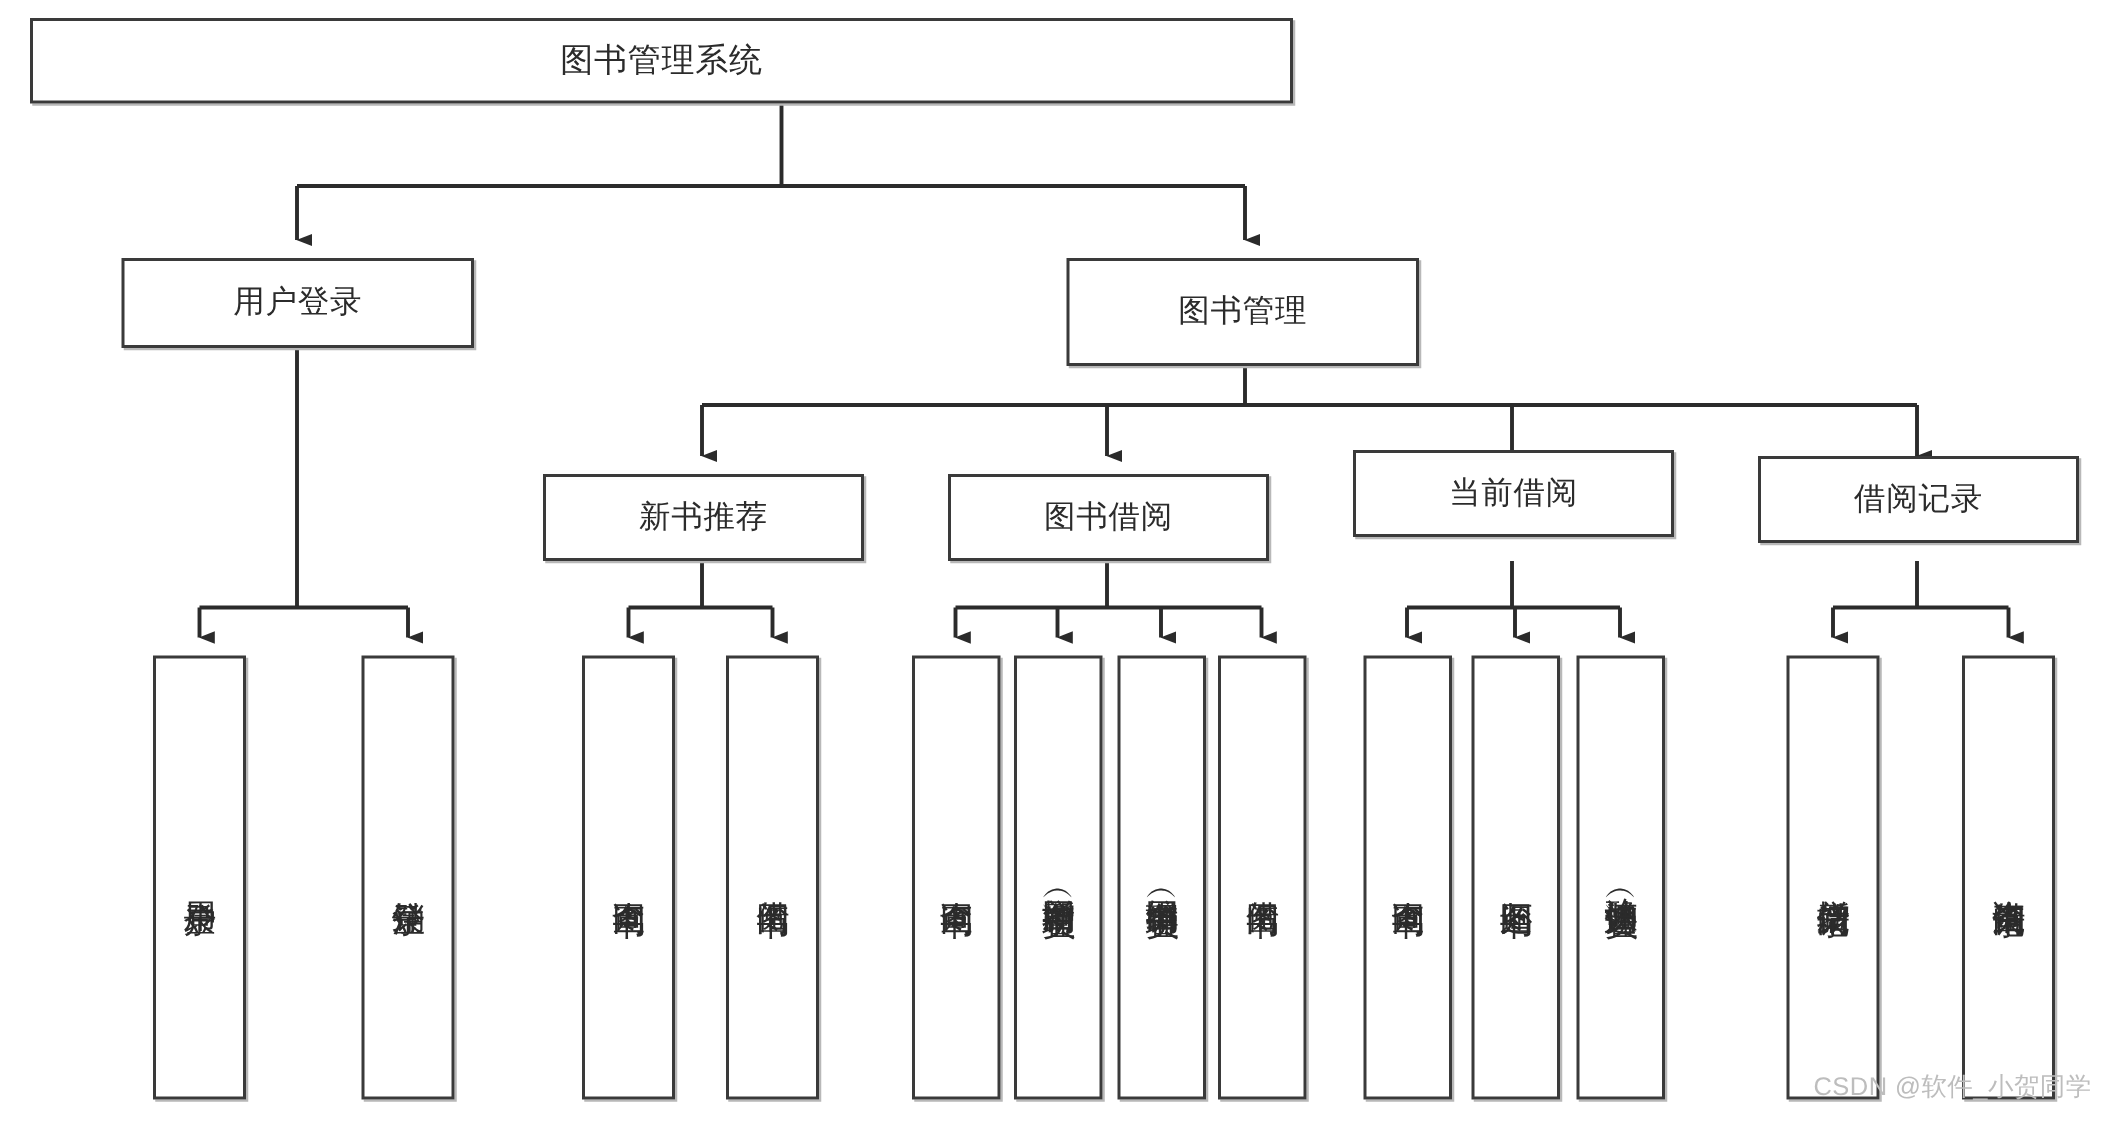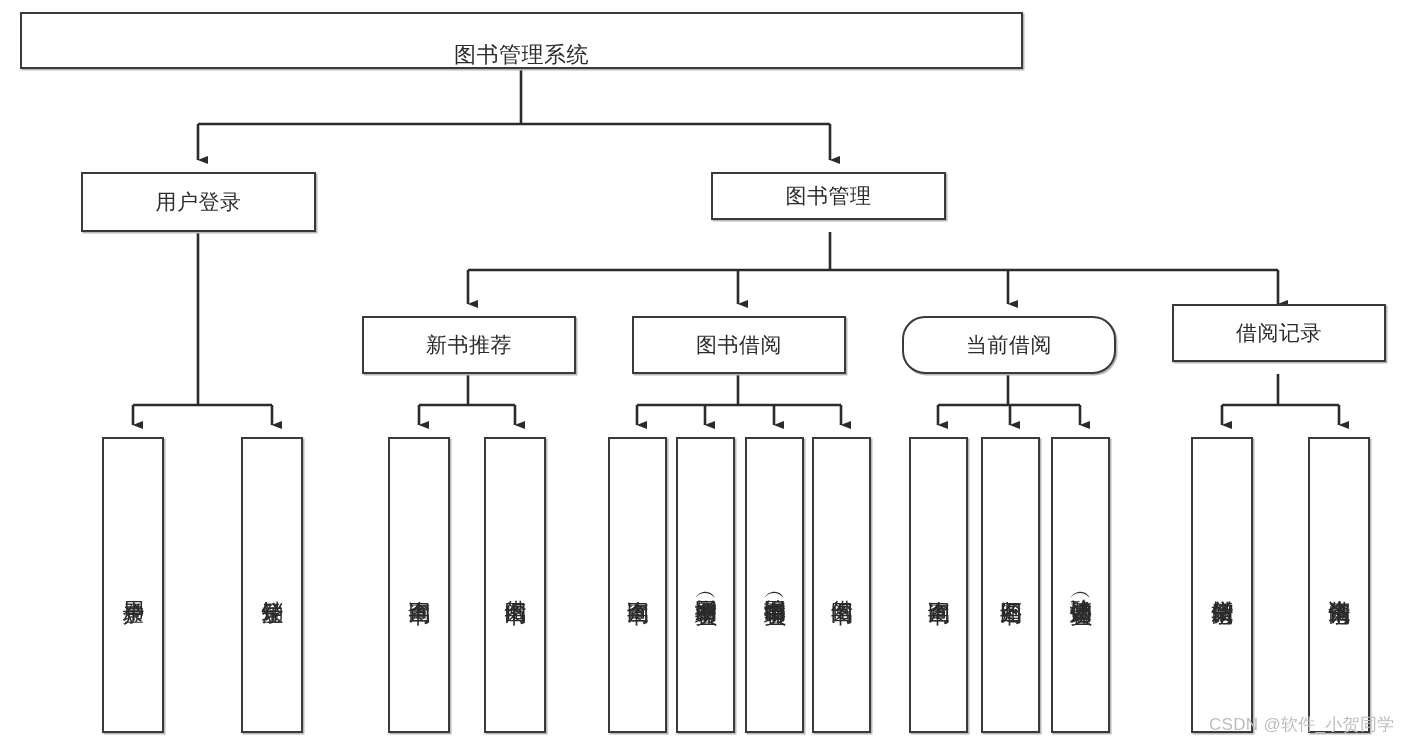--- a/index.html
+++ b/index.html
@@ -131,41 +131,41 @@
     </g>
 
     <g stroke="#2b2b2b" stroke-width="2.6" fill="none">
       <path d="M1278,374 L1278,405"></path>
       <path d="M1222,405 L1339,405"></path>
       <path d="M1222,405 L1222,425" marker-end="url(#arrowhead)"></path>
       <path d="M1339,405 L1339,425" marker-end="url(#arrowhead)"></path>
     </g>
   </svg>
 
-  <div class="node root" id="node-root" style="left: 20px; top: 12px; width: 1003px; height: 57px; align-items: flex-end;">
+  <div class="node root" id="node-root" style="left: 20px; top: 12px; width: 842px; height: 57px;">
     <span class="node-label-h">图书管理系统</span>
   </div>
 
   <div class="node" id="node-user-login" style="left: 81px; top: 172px; width: 235px; height: 60px;">
     <span class="node-label-h">用户登录</span>
   </div>
 
-  <div class="node" id="node-book-manage" style="left: 711px; top: 172px; width: 235px; height: 48px; text-align: right;">
+  <div class="node" id="node-book-manage" style="left: 711px; top: 172px; width: 235px; height: 72px; text-align: right;">
     <span class="node-label-h">图书管理</span>
   </div>
 
   <div class="node" id="node-book-borrow" style="left: 632px; top: 316px; width: 214px; height: 58px;">
     <span class="node-label-h">图书借阅</span>
   </div>
 
   <div class="node" id="node-new-book-rec" style="left: 362px; top: 316px; width: 214px; height: 58px;">
     <span class="node-label-h">新书推荐</span>
   </div>
 
-  <div class="node" id="node-current-borrow" style="left: 902px; top: 316px; width: 214px; height: 58px; border-radius: 23px;">
+  <div class="node" id="node-current-borrow" style="left: 902px; top: 300px; width: 214px; height: 58px;">
     <span class="node-label-h">当前借阅</span>
   </div>
 
   <div class="node" id="node-borrow-record" style="left: 1172px; top: 304px; width: 214px; height: 58px;">
     <span class="node-label-h">借阅记录</span>
   </div>
 
   <div id="leaf-container">
       <div class="node leaf" style="left: 102px; top: 437px; width: 62px; height: 296px;">
         <span class="node-label-v">用户登录</span>

